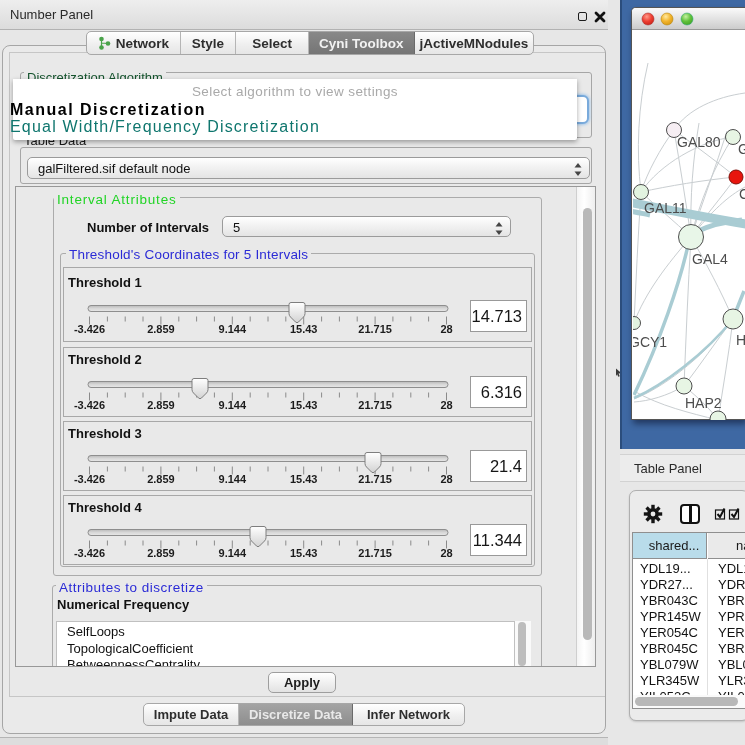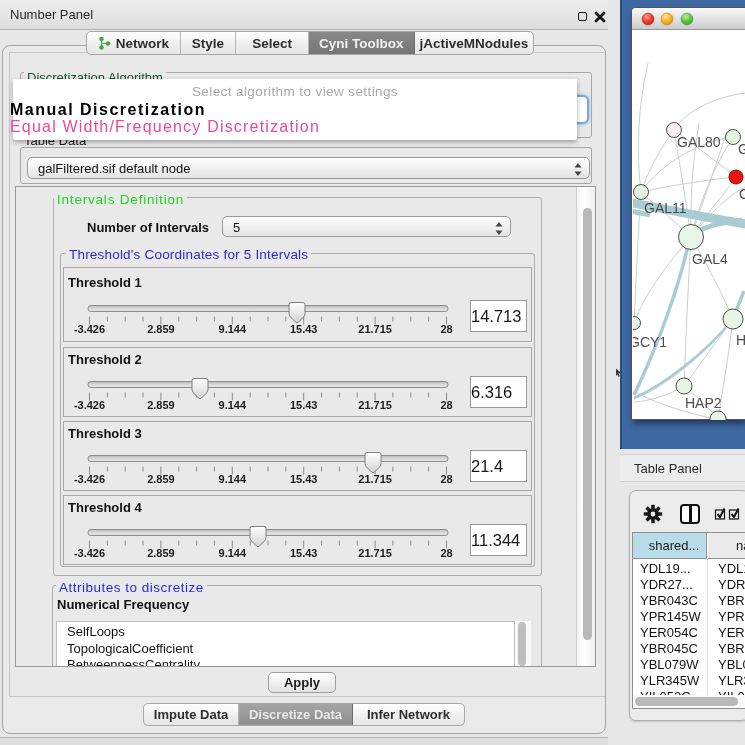--- a/index.html
+++ b/index.html
@@ -7,21 +7,21 @@
 .glab{position:absolute;background:#e9e9e9;padding:0 3px;font-size:13.5px;line-height:14px;letter-spacing:0.2px}
 .combo{position:absolute;border:1px solid #9b9b9b;border-radius:5px;background:linear-gradient(#ffffff,#f2f2f2 45%,#e4e4e4);font-size:13px;color:#111}
 .combo span{position:absolute;left:10px;top:3px}
 .carr{position:absolute;right:7px;top:4.5px;width:8px;height:13px}
 .seg{position:absolute;height:24px;border:1px solid #a7a7a7;border-radius:5px;background:linear-gradient(#ffffff,#eeeeee 60%,#e6e6e6);overflow:hidden;display:flex}
 .seg>div{height:100%;display:flex;align-items:center;justify-content:center;font-size:13.5px;font-weight:700;color:#2e2e2e;border-right:1px solid #b5b5b5}
 .seg>div:last-child{border-right:none}
 .seg>div.sel{background:linear-gradient(#888888,#757575);color:#f2f2f2;border-right-color:#6a6a6a}
 .tpanel{position:absolute;left:63px;width:469px;border:1px solid #a8a8a8;background:#e9e9e9}
 .ttitle{position:absolute;left:4px;top:5px;font-size:13px;font-weight:700;color:#111}
-.vbox{position:absolute;left:406px;width:57px;height:32px;border:1px solid #999;background:#fff;font-size:16.5px;color:#161616;line-height:31px;padding-right:4px}
+.vbox{position:absolute;left:406px;width:57px;height:32px;border:1px solid #999;background:#fff;font-size:16.5px;color:#161616;text-align:right;line-height:31px;padding-right:4px}
 </style></head><body>
 <div class="ab" style="left:0;top:0;width:745px;height:745px;background:#e7e7e7">
 
 <div class="ab" style="left:0;top:0;width:608px;height:30px;background:linear-gradient(#eeeeee,#dcdcdc);border-bottom:1px solid #b2b2b2"></div>
 <div class="ab" style="left:10px;top:7px;font-size:13px;color:#2a2a2a">Number Panel</div>
 <div class="ab" style="left:578px;top:12px;width:9px;height:9px;border:1.7px solid #1c1c1c;border-radius:2px"></div>
 <svg class="ab" style="left:594px;top:11px" width="12" height="12">
       <path d="M2 2 L10 10 M10 2 L2 10" stroke="#111" stroke-width="2.8" stroke-linecap="round"></path>
     </svg>
 
@@ -48,27 +48,27 @@
 <div class="combo" style="left:27px;top:157px;width:563px;height:22px">
       <span>galFiltered.sif default node</span>
 <svg class="carr">
         <path d="M4 0 L7.5 4.5 L0.5 4.5 Z" fill="#454545"></path>
         <path d="M4 13 L7.5 8.5 L0.5 8.5 Z" fill="#454545"></path>
       </svg>
     </div>
 <div class="ab" style="left:13px;top:79px;width:564px;height:61px;background:#fff;box-shadow:0 2px 5px rgba(0,0,0,0.35);border-radius:0 0 2px 2px">
 <div class="ab" style="left:0;top:5px;width:564px;text-align:center;font-size:13.5px;letter-spacing:0.4px;color:#a9a9a9">Select algorithm to view settings</div>
 <div class="ab" style="left:-3px;top:22px;font-size:16px;letter-spacing:1.5px;font-weight:700;color:#000">Manual Discretization</div>
-<div class="ab" style="left:-3px;top:39px;font-size:16px;letter-spacing:1.2px;color:#ec4899">Equal Width/Frequency Discretization</div>
+<div class="ab" style="left:-3px;top:39px;font-size:16px;letter-spacing:1.2px;color:#0f766e">Equal Width/Frequency Discretization</div>
 </div>
 <div class="ab" style="left:15px;top:186px;width:581px;height:481px;border:1px solid #989898;background:#e9e9e9"></div>
 <div class="ab" style="left:576px;top:187px;width:19px;height:479px;background:linear-gradient(90deg,#f4f4f4,#ffffff 40%,#eeeeee);border-left:1px solid #cfcfcf"></div>
 <div class="ab" style="left:583px;top:208px;width:9px;height:432px;background:#b9b9b9;border-radius:4.5px"></div>
 <div class="grp" style="left:53px;top:197px;width:489px;height:379px;border-color:#ababab"></div>
-<div class="glab" style="left:54px;top:192.5px;color:#21d426;letter-spacing:0.8px">Intervals Definition</div>
+<div class="glab" style="left:54px;top:192.5px;color:#21d426;letter-spacing:0.8px">Interval Attributes</div>
 <div class="ab" style="left:87px;top:220px;font-size:13px;font-weight:700;color:#111">Number of Intervals</div>
 <div class="combo" style="left:222px;top:216px;width:289px;height:21px">
       <span>5</span>
 <svg class="carr">
         <path d="M4 0 L7.5 4.5 L0.5 4.5 Z" fill="#454545"></path>
         <path d="M4 13 L7.5 8.5 L0.5 8.5 Z" fill="#454545"></path>
       </svg>
     </div>
 <div class="grp" style="left:60px;top:253px;width:475px;height:314px;border-color:#ababab"></div>
 <div class="glab" style="left:66px;top:248px;color:#2b2bd6">Threshold's Coordinates for 5 Intervals</div>

